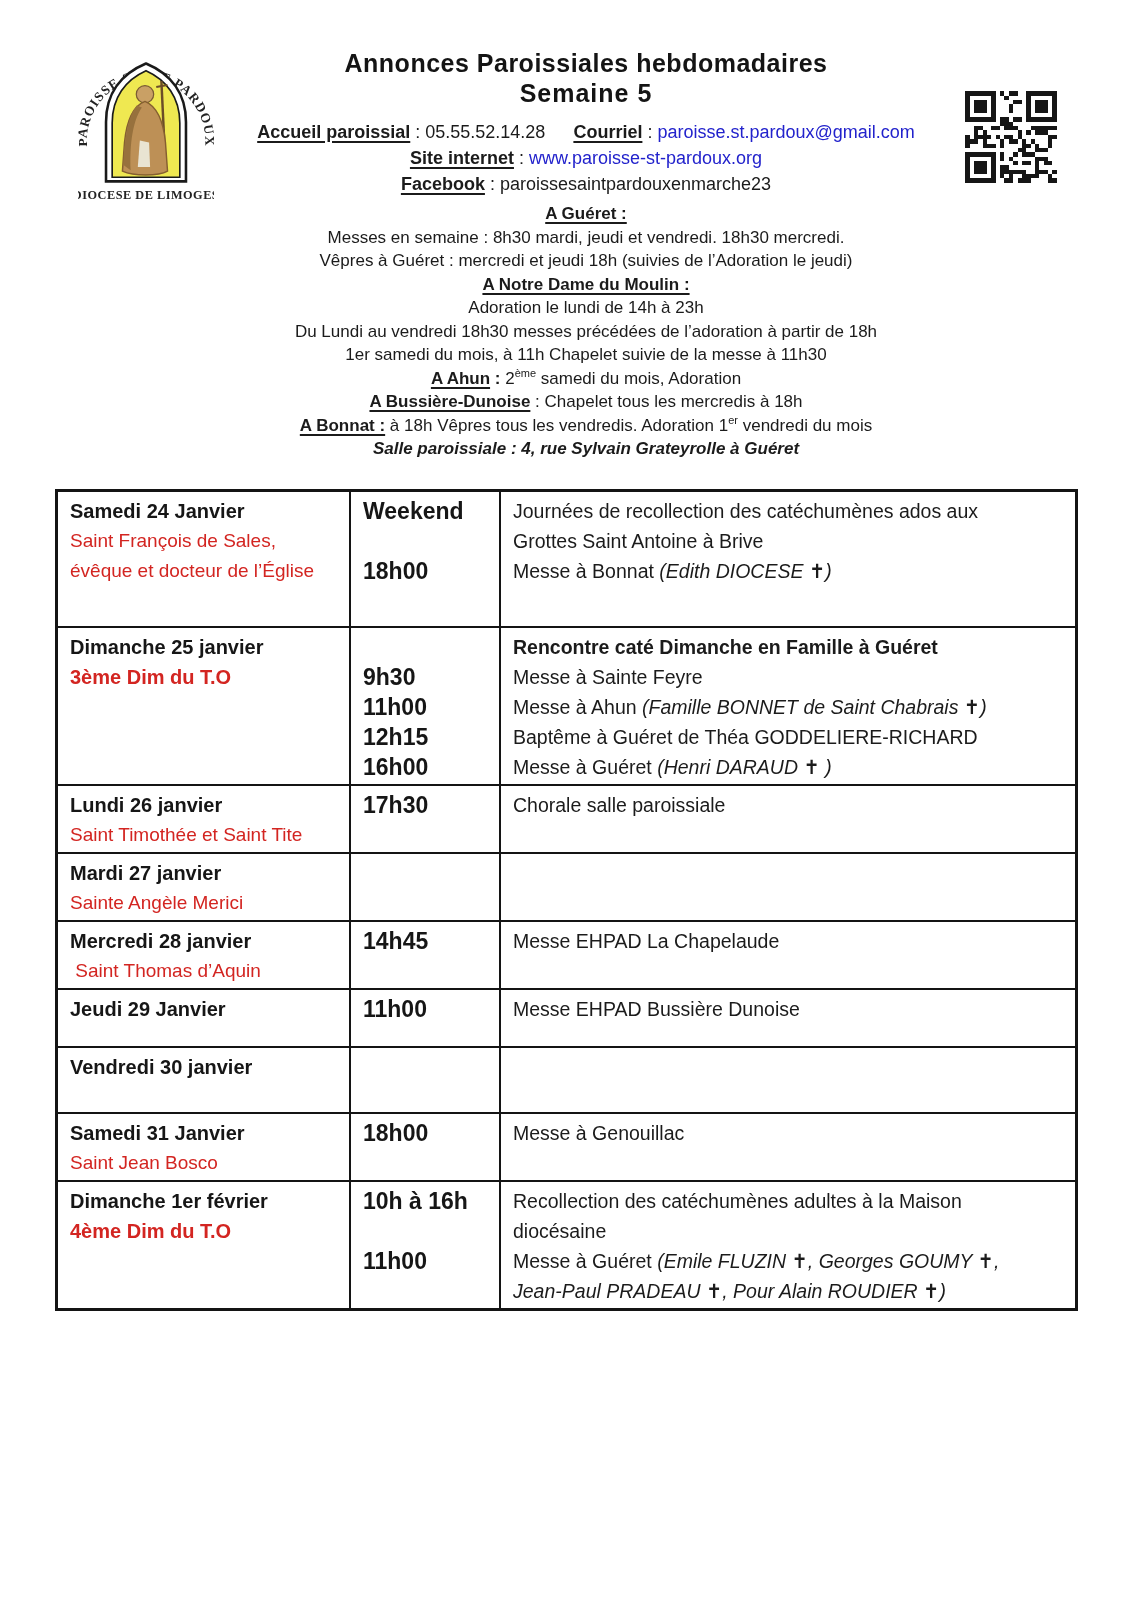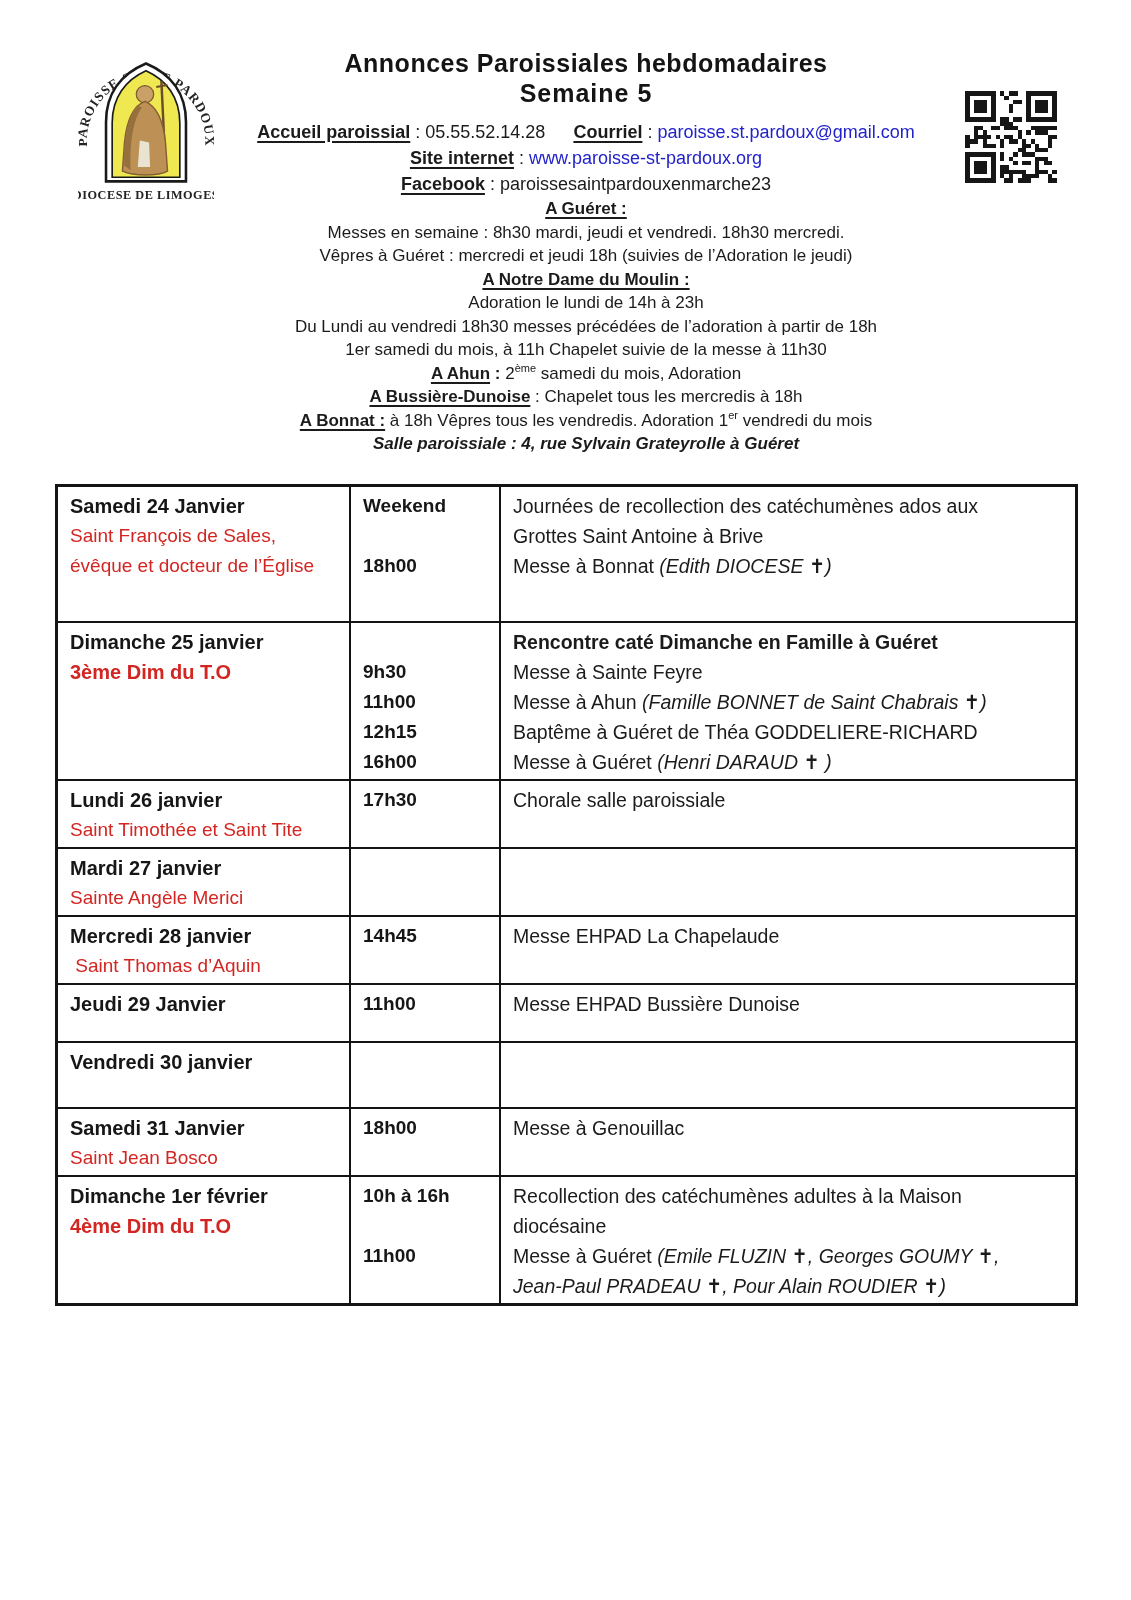--- a/index.html
+++ b/index.html
@@ -11,21 +11,21 @@
     font-family:"Liberation Sans","DejaVu Sans",sans-serif;
     overflow:hidden;
   }
   
   .logo{position:absolute;left:78px;top:42px;width:136px;height:164px;}
   .qr{position:absolute;left:948px;top:74px;width:126px;height:126px;}
   .header-text{padding-top:48px;margin-left:208px;width:756px;text-align:center;}
   .t1,.t2{font-size:25px;line-height:30px;font-weight:700;letter-spacing:.5px;color:#141414;}
   .t2{margin-bottom:11px;letter-spacing:1px;}
   .contact{font-size:18px;line-height:26px;color:#1b1b1b;}
-  .info{font-size:17px;line-height:23.5px;color:#1b1b1b;}
+  .info{font-size:17px;line-height:23.5px;margin-top:5px;color:#1b1b1b;}
   .lbl{font-weight:700;text-decoration:underline;text-decoration-thickness:2px;text-underline-offset:3px;}
   .b{font-weight:700;}
   .bi{font-weight:700;font-style:italic;}
   .lnk{color:var(--link,#2222cc);text-underline-offset:3px;cursor:pointer;}
   .gap{display:inline-block;width:28px;}
   sup{font-size:11px;line-height:0;}
   
   .schedule{
     margin:28px 8px 0 55px;width:1023px;
     border:3px solid #141414;
@@ -33,21 +33,21 @@
   }
   .row{display:flex;border-bottom:2px solid #141414;box-sizing:border-box;}
   .row:last-child{border-bottom:none;}
   .c{box-sizing:border-box;padding:4px 8px 2px 12px;}
   .c1{width:293px;border-right:2px solid #141414;}
   .c2{width:150px;border-right:2px solid #141414;}
   .c3{flex:1;}
   .day{font-size:20px;font-weight:700;line-height:30px;color:#161616;}
   .saint{font-size:19px;line-height:30px;color:var(--red,#d32521);white-space:pre-wrap;}
   .saint.bold{font-weight:700;font-size:20px;}
-  .time-line{font-size:19px;font-weight:700;line-height:30px;color:#161616;}
+  .time-line{font-size:23px;font-weight:700;line-height:30px;color:#161616;}
   .event-line{font-size:19.5px;line-height:30px;color:#1b1b1b;}
   .seg-r{font-style:normal;}
   .seg-i{font-style:italic;}
   .seg-b{font-weight:700;}
 </style>
 </head>
 <body>
 
 <div class="page">
 

